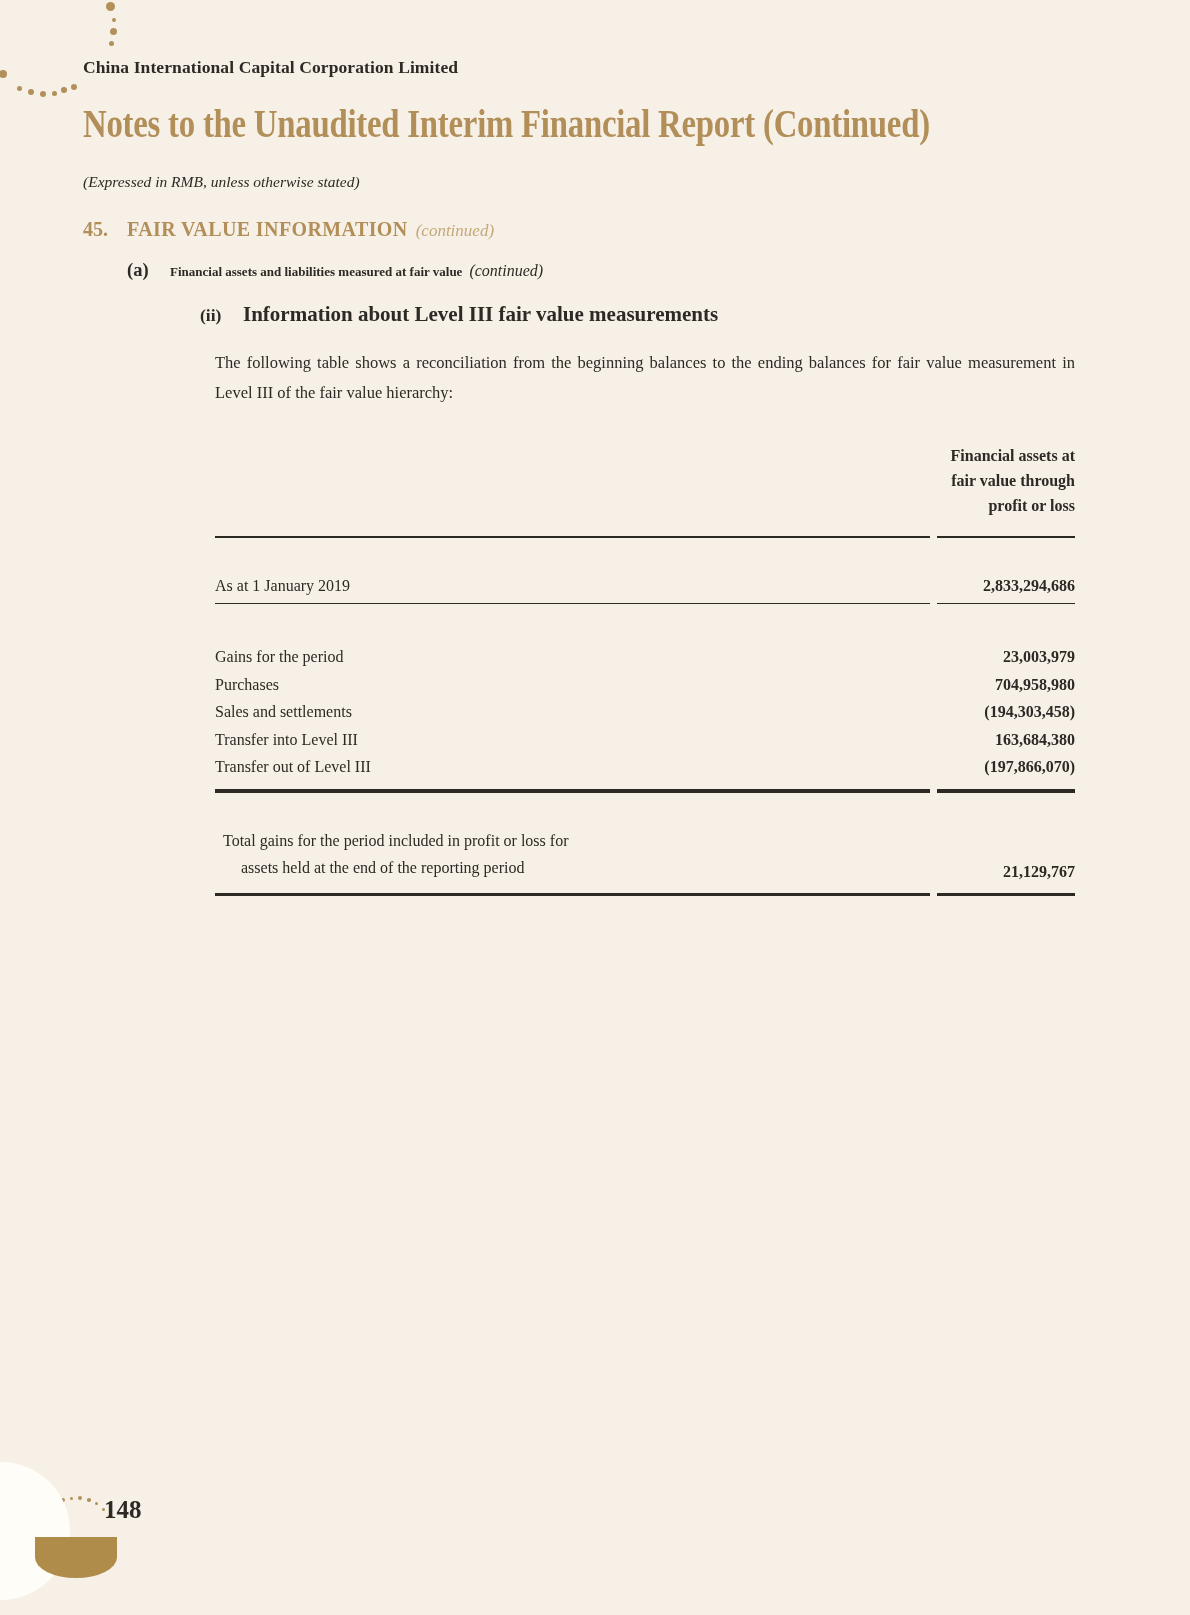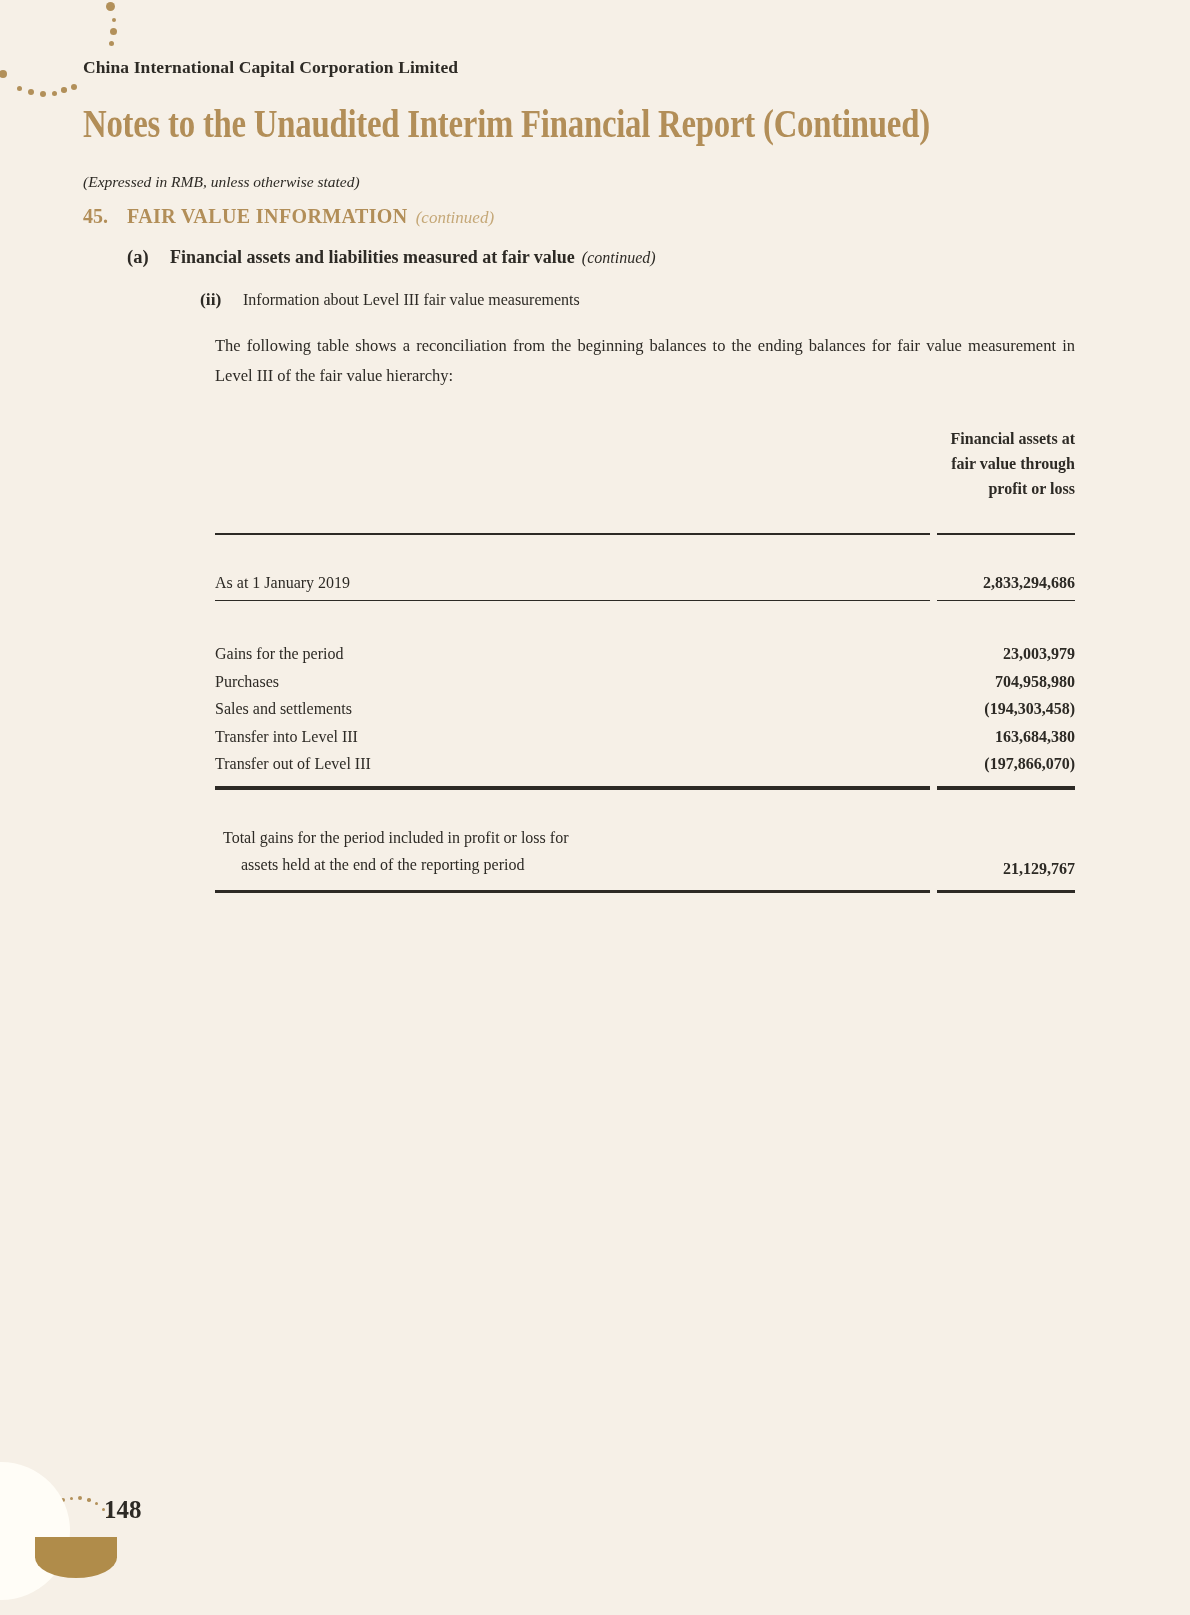--- a/index.html
+++ b/index.html
@@ -36,42 +36,42 @@
   .company { font-size:17.5px; font-weight:bold; letter-spacing:0.1px; }
   .doc-title {
     margin-top:21px;
     font-size:41px; font-weight:bold; color:#b28e58;
     white-space:nowrap;
     transform:scaleX(0.8); transform-origin:left center;
     letter-spacing:-0.3px;
   }
   .doc-subtitle { margin-top:26px; font-size:15.5px; font-style:italic; }
 
-  .sec { display:flex; margin-top:14px; align-items:baseline; }
+  .sec { display:flex; margin-top:27px; align-items:baseline; }
   .sec-num { width:44px; font-size:20px; font-weight:bold; color:#b28e58; }
   .sec-title { font-size:20px; font-weight:bold; color:#b28e58; letter-spacing:0.4px; }
   .sec-cont { font-size:17px; font-style:italic; font-weight:normal; color:#c5a878; margin-left:8px; }
 
   .sub-a { display:flex; margin-top:19px; margin-left:44px; align-items:baseline; }
   .sub-a .marker { width:43px; font-size:18.5px; font-weight:bold; }
-  .sub-a .ttl { font-size:18px; font-weight:bold; }
+  .sub-a .ttl { font-size:13px; font-weight:bold; }
   .sub-a .cont { font-size:16px; font-style:italic; font-weight:normal; margin-left:7px; }
 
   .sub-ii { display:flex; margin-top:21px; margin-left:117px; align-items:baseline; }
   .sub-ii .marker { width:43px; font-size:17.5px; font-weight:bold; }
-  .sub-ii .ttl { font-size:16px; font-weight:normal; }
+  .sub-ii .ttl { font-size:21px; font-weight:bold; }
 
   .body-block { margin-left:132px; width:860px; }
   .para { margin-top:21px; font-size:16.5px; line-height:30px; text-align:justify; }
   .para + .para { margin-top:26px;margin-left:30px; }
 
   .fin-table { margin-top:35px; font-size:16px; }
   .thead {
     text-align:right; font-weight:bold; line-height:25px;
-    white-space:pre-line; margin-bottom:32px;
+    white-space:pre-line; margin-bottom:18px;
   }
   .rule { display:flex; gap:7px; }
   .rule .seg1 { flex:1; border-top-style:solid; border-top-color:#2d2a25; }
   .rule .seg2 { width:138px; border-top-style:solid; border-top-color:#2d2a25; }
   .rule.w2 .seg1, .rule.w2 .seg2 { border-top-width:2px; }
   .rule.w1 .seg1, .rule.w1 .seg2 { border-top-width:1px; }
   .rule.w3 .seg1, .rule.w3 .seg2 { border-top-width:3px; }
 
   .trow { display:flex; align-items:baseline; }
   .trow .lbl { flex:1; }

